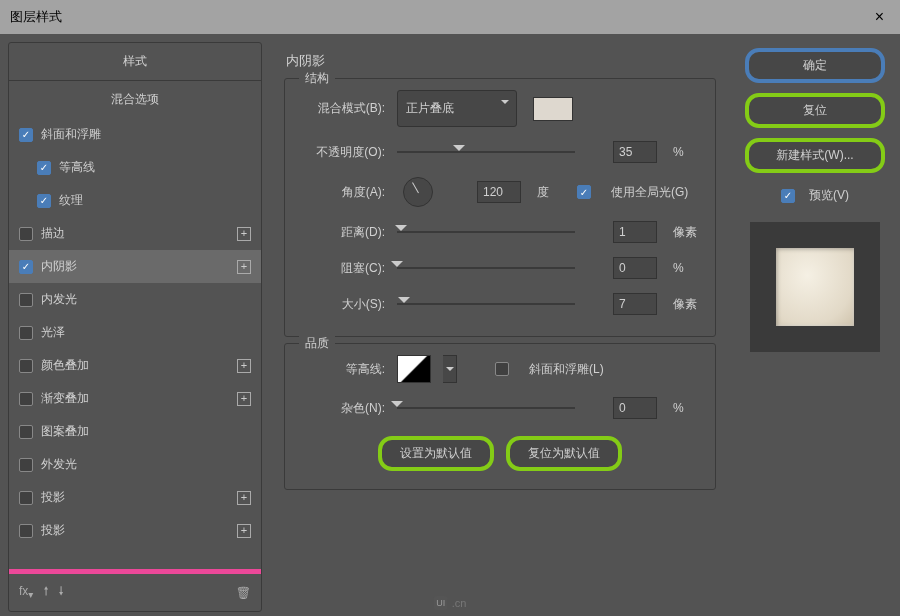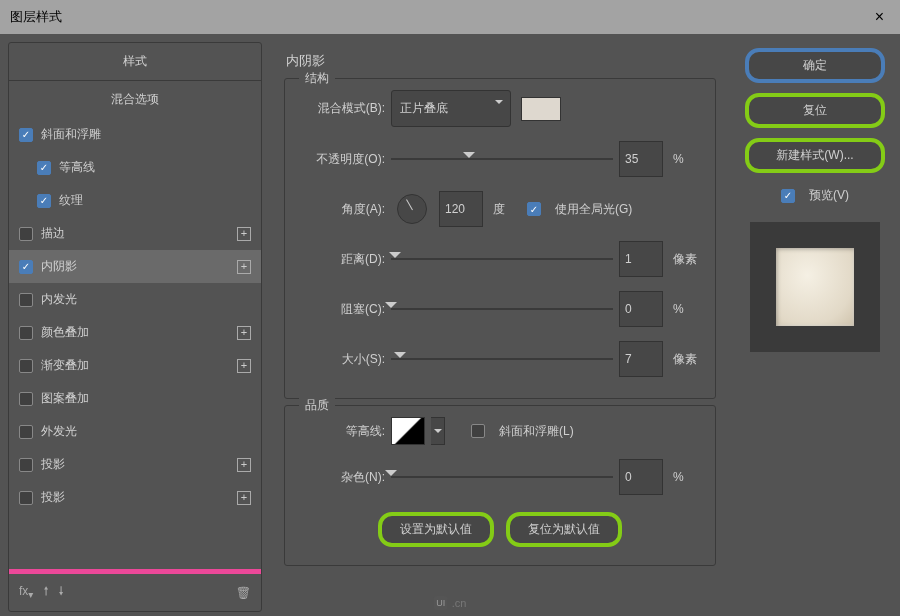--- a/index.html
+++ b/index.html
@@ -25,32 +25,32 @@
 .chk.on::after { content: "✓"; }
 
 .bottom-bar { display: flex; align-items: center; padding: 8px 10px; border-top: 5px solid #ec4899; gap: 10px; color: #aaa; }
 .bottom-bar .spacer { flex: 1; }
 
 .mid-col { flex: 1; padding: 8px 4px; }
 .section-title { padding: 10px 12px 2px; font-size: 13px; }
 .group { border: 1px solid #3a3a3a; border-radius: 3px; margin: 6px 10px; padding: 4px 0 14px; position: relative; }
 .group-label { position: absolute; top: -9px; left: 14px; background: #535353; padding: 0 6px; font-size: 12px; }
 
-.row { display: flex; align-items: center; padding: 7px 14px; gap: 6px; }
+.row { display: flex; align-items: center; padding: 7px 14px; gap: 12px; }
 .row .label { width: 86px; text-align: right; }
 
 .dropdown { background: #474747; border: 1px solid #333; border-radius: 3px; height: 37px; display: flex; align-items: center; padding: 0 20px 0 8px; position: relative; min-width: 120px; cursor: pointer; }
 .dropdown::after { content: ""; position: absolute; right: 7px; top: 9px; border: 4px solid transparent; border-top-color: #ccc; }
 .swatch { width: 40px; height: 24px; background: #ded8cf; border: 1px solid #333; margin-left: 4px; cursor: pointer; }
 
 .slider { flex: 1; height: 20px; position: relative; }
 .slider .track { position: absolute; top: 9px; left: 0; right: 0; height: 2px; background: #3a3a3a; }
 .slider .thumb { position: absolute; top: 3px; width: 0; height: 0; border: 6px solid transparent; border-top-color: #ccc; transform: translateX(-6px); }
 
-.numbox { width: 44px; height: 22px; background: #474747; border: 1px solid #333; color: #d0d0d0; padding: 17px 5px; font-size: 12px; }
+.numbox { width: 44px; height: 22px; background: #474747; border: 1px solid #333; color: #d0d0d0; padding: 0 5px; font-size: 12px; margin-left: 26px; }
 .unit { width: 28px; margin-left: 4px; }
 
 .dial { width: 30px; height: 30px; border: 1px solid #333; border-radius: 50%; background: #474747; position: relative; margin: 0 6px; }
 .dial .needle { position: absolute; width: 1px; height: 12px; background: #ccc; left: 14px; top: 3px; transform-origin: 50% 12px; transform: rotate(-30deg); }
 
 .contour { width: 34px; height: 28px; border: 1px solid #333; background: linear-gradient(135deg, #fff 0%, #fff 48%, #000 52%, #000 100%); cursor: pointer; }
 .contour-dd { width: 14px; height: 28px; background: #474747; border: 1px solid #333; border-left: none; display: flex; align-items: center; justify-content: center; cursor: pointer; }
 .contour-dd::after { content: ""; border: 4px solid transparent; border-top-color: #ccc; margin-top: 4px; }
 
 .btn-row { display: flex; gap: 12px; justify-content: center; padding: 10px 0 4px; }
@@ -100,20 +100,24 @@
             <span class="add">+</span>
           </div>
           <div class="style-item selected">
             <span class="chk on"></span>
             <span>内阴影</span>
             <span class="add">+</span>
           </div>
           <div class="style-item">
             <span class="chk"></span>
             <span>内发光</span>
+          </div>
+          <div class="style-item">
+            <span class="chk"></span>
+            <span>光泽</span>
           </div>
           <div class="style-item">
             <span class="chk"></span>
             <span>颜色叠加</span>
             <span class="add">+</span>
           </div>
           <div class="style-item">
             <span class="chk"></span>
             <span>渐变叠加</span>
             <span class="add">+</span>

